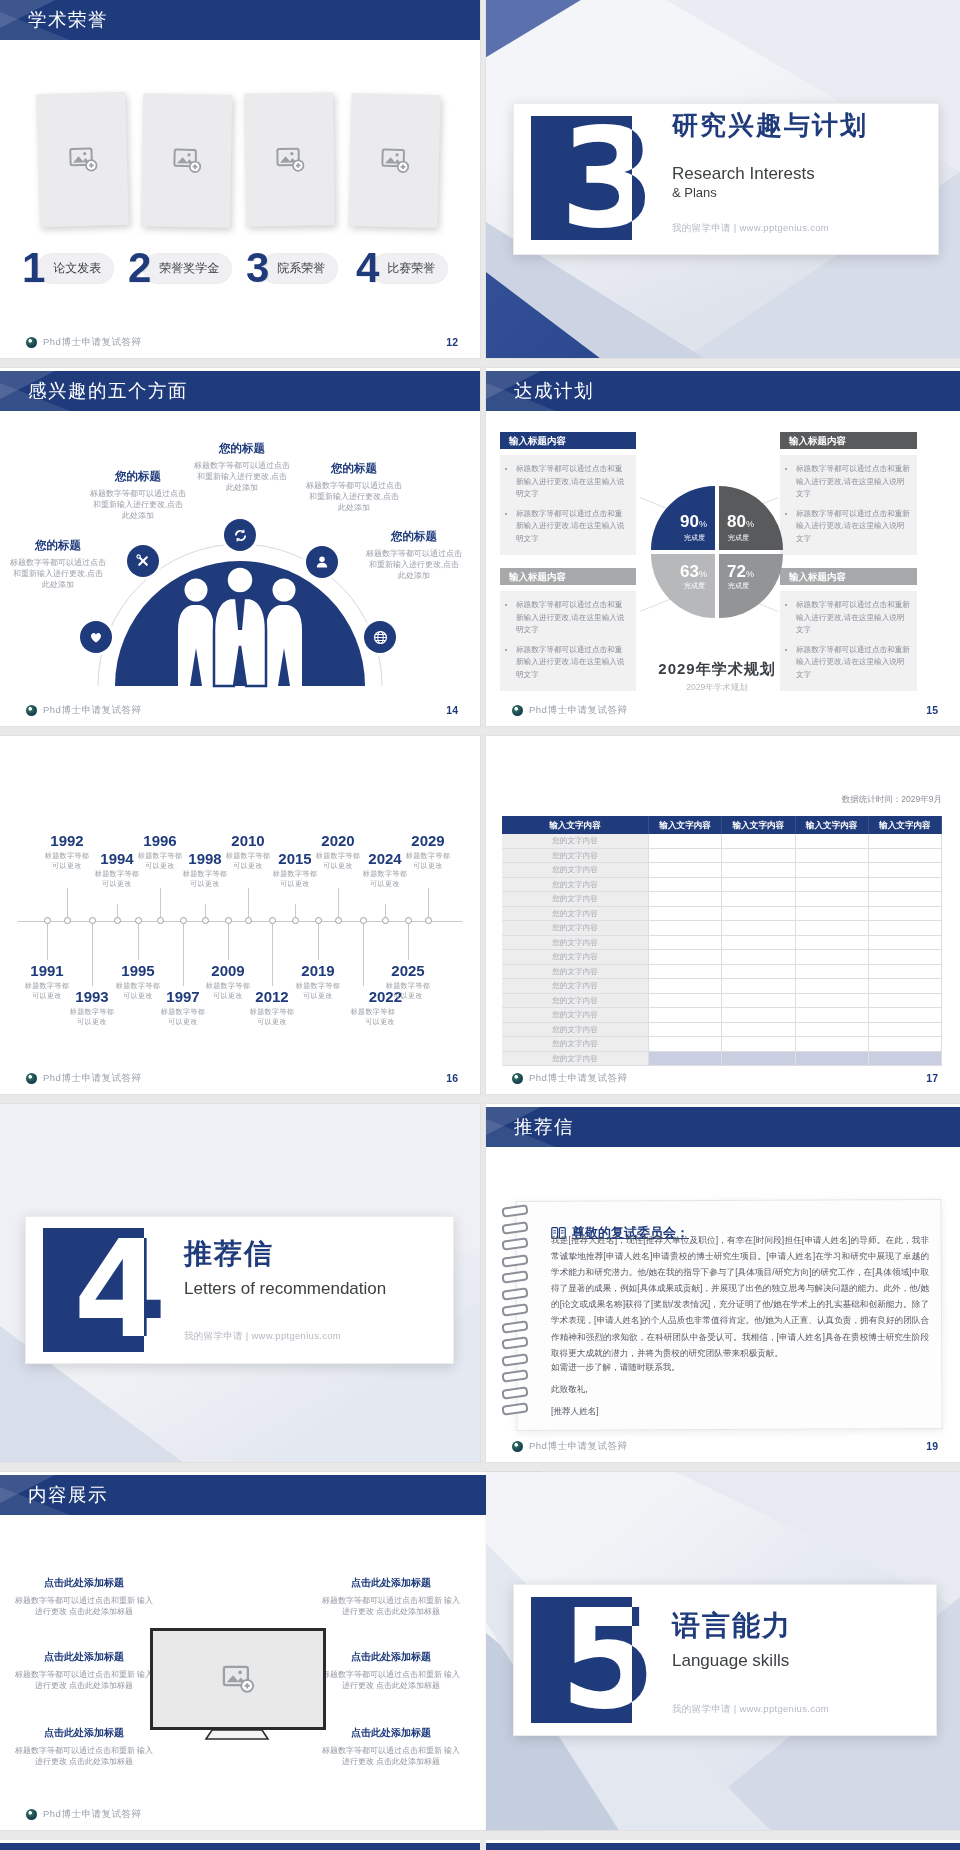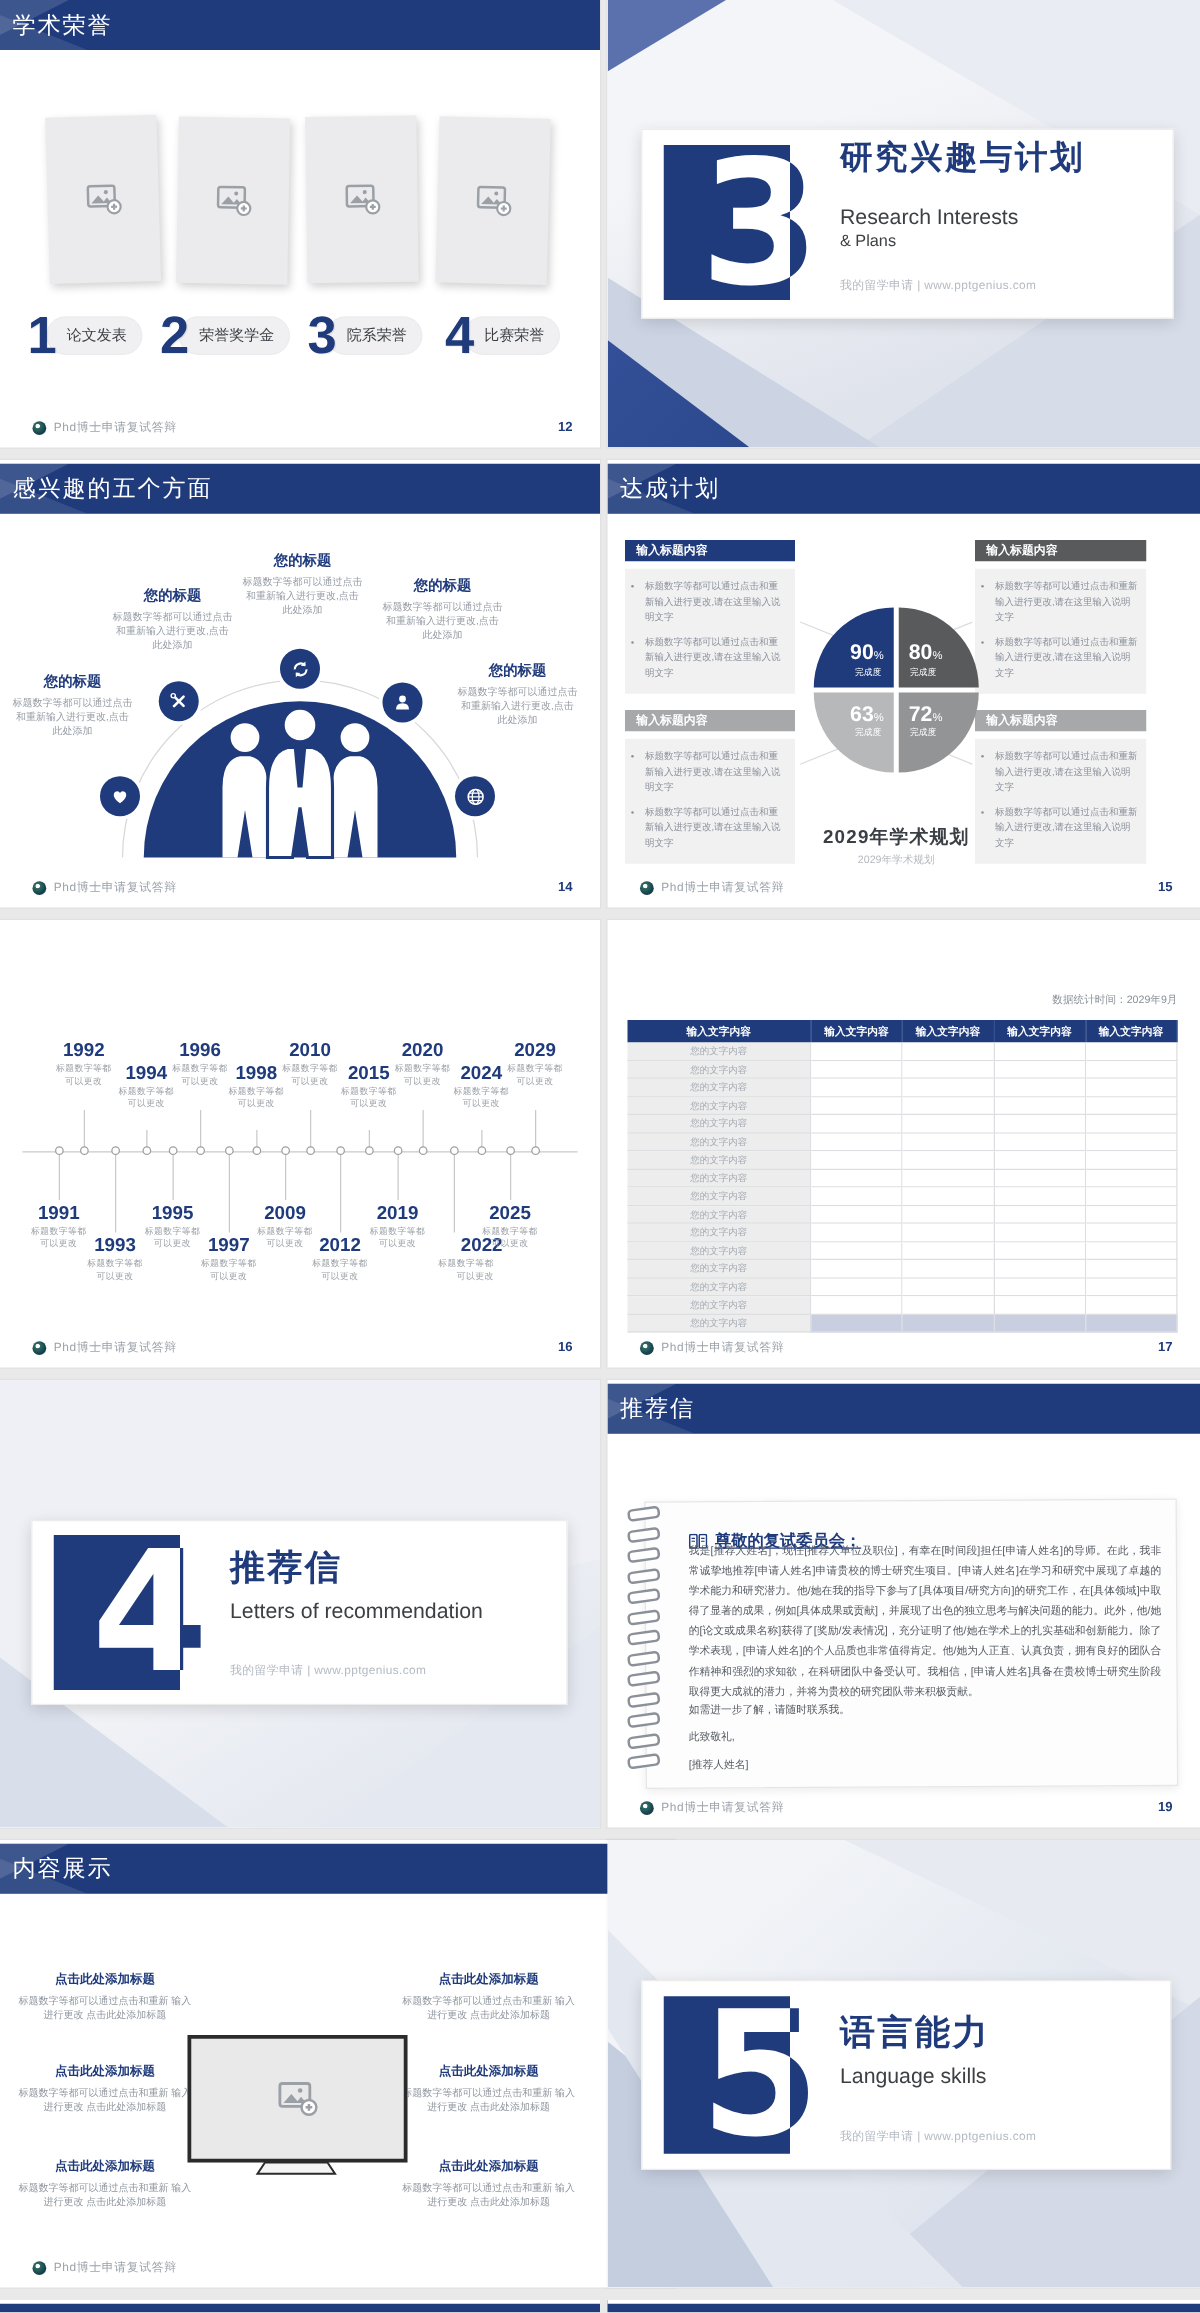--- a/index.html
+++ b/index.html
@@ -3,21 +3,21 @@
 <meta charset="utf-8">
 <style>
   html,body{margin:0;padding:0;}
   body{font-family:"Liberation Sans","DejaVu Sans",sans-serif;background:#e9e9e9;}
   .canvas{position:relative;width:960px;height:1850px;background:#e9e9e9;overflow:hidden;}
   .slide{position:absolute;background:#fff;overflow:hidden;box-shadow:0 0 0 1px rgba(0,0,0,0.03);}
   
   .hbar{position:absolute;left:0;top:3px;right:0;height:40px;background:#1f3b7c;overflow:hidden;}
   .hbar .acc1{position:absolute;left:0;top:0;width:80px;height:40px;background:rgba(255,255,255,.14);clip-path:polygon(0 0,55px 0,0 28px);}
   .hbar .acc2{position:absolute;left:0;bottom:0;width:90px;height:40px;background:rgba(255,255,255,.10);clip-path:polygon(0 40px,0 12px,70px 40px);}
-  .hbar .ht{position:relative;display:block;padding-left:10px;line-height:40px;color:#fff;font-size:18.5px;letter-spacing:1.5px;}
+  .hbar .ht{position:relative;display:block;padding-left:28px;line-height:40px;color:#fff;font-size:18.5px;letter-spacing:1.5px;}
   
   .sfooter{position:absolute;left:26px;right:22px;bottom:8px;height:16px;display:flex;align-items:center;justify-content:space-between;}
   .flogo{width:11px;height:11px;border-radius:50%;background:radial-gradient(circle at 38% 35%,#ffffff 0 1.5px,#2e6e62 2px,#17414e 6px);margin-right:6px;flex:0 0 auto;}
   .fbrand{display:flex;align-items:center;color:#9aa1a9;font-size:9.5px;letter-spacing:.5px;}
   .fpage{color:#1f3b7c;font-weight:bold;font-size:10.5px;}
   
   .thumb{position:absolute;width:89px;height:133px;background:#ebebed;box-shadow:2px 3px 7px rgba(0,0,0,.18);display:flex;align-items:center;justify-content:center;}
   .numrow-item{position:absolute;top:247px;display:flex;align-items:center;}
   .bignum{color:#1f3b7c;font-size:42px;font-weight:800;line-height:42px;position:relative;z-index:2;margin-right:-8px;text-shadow:1px 1px 0 rgba(0,0,0,.08);}
   .pill{background:#f0f0f2;border-radius:16px;padding:7px 13px 7px 16px;font-size:12px;color:#3b3f45;white-space:nowrap;box-shadow:inset 0 0 0 1px rgba(0,0,0,.02);}

